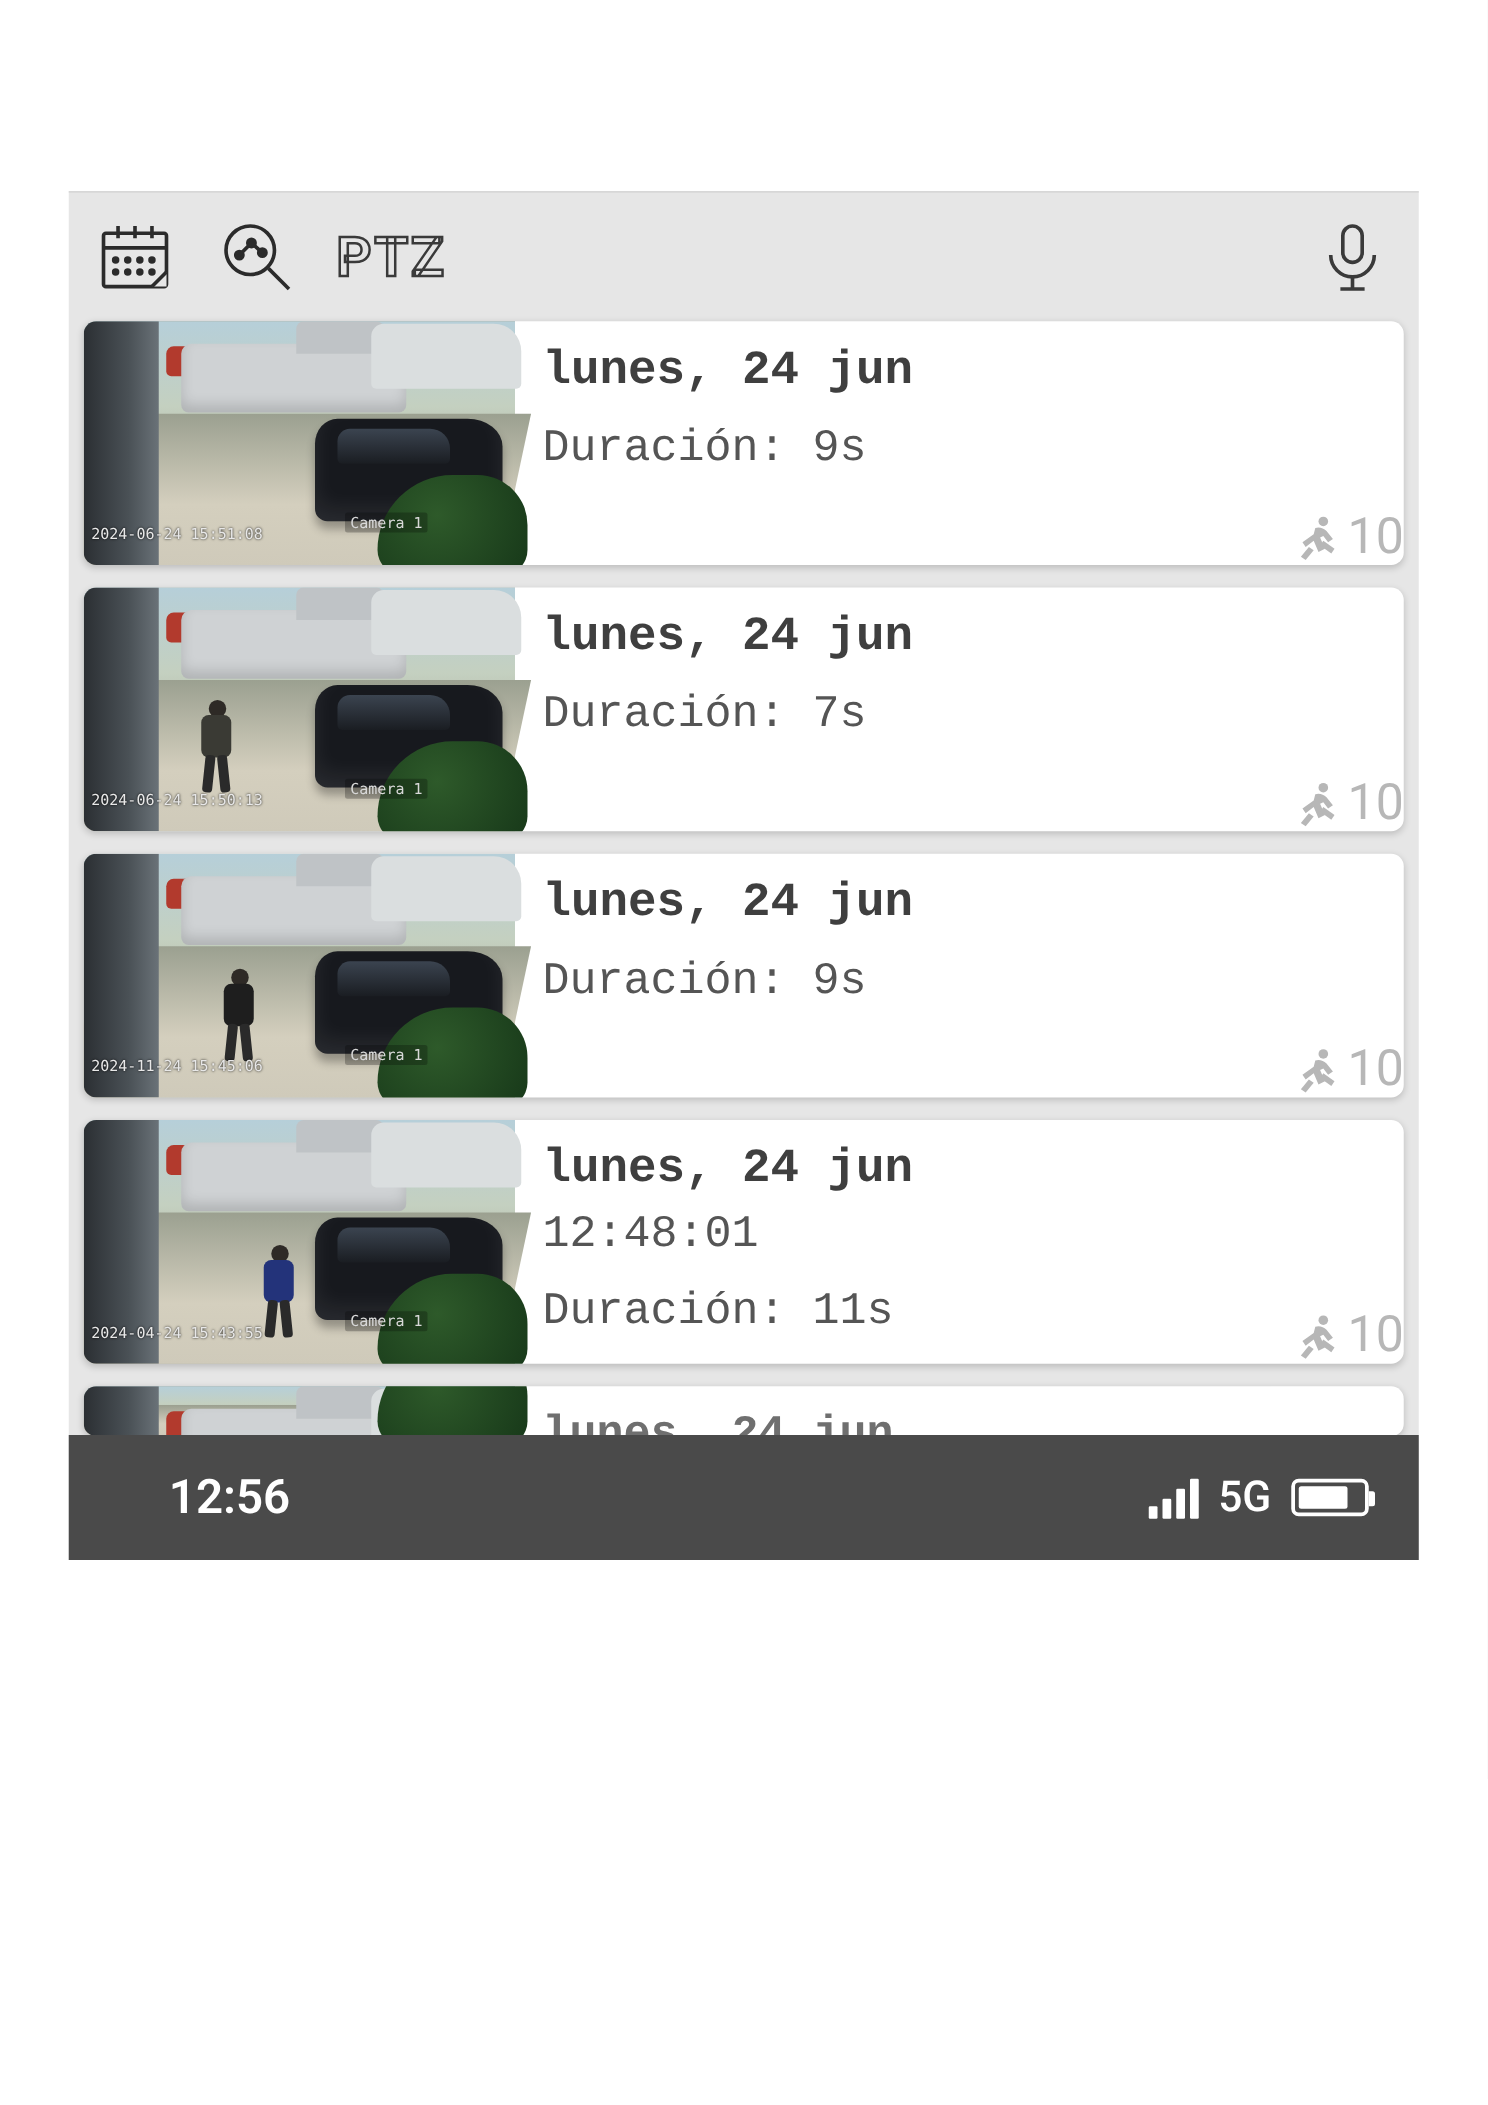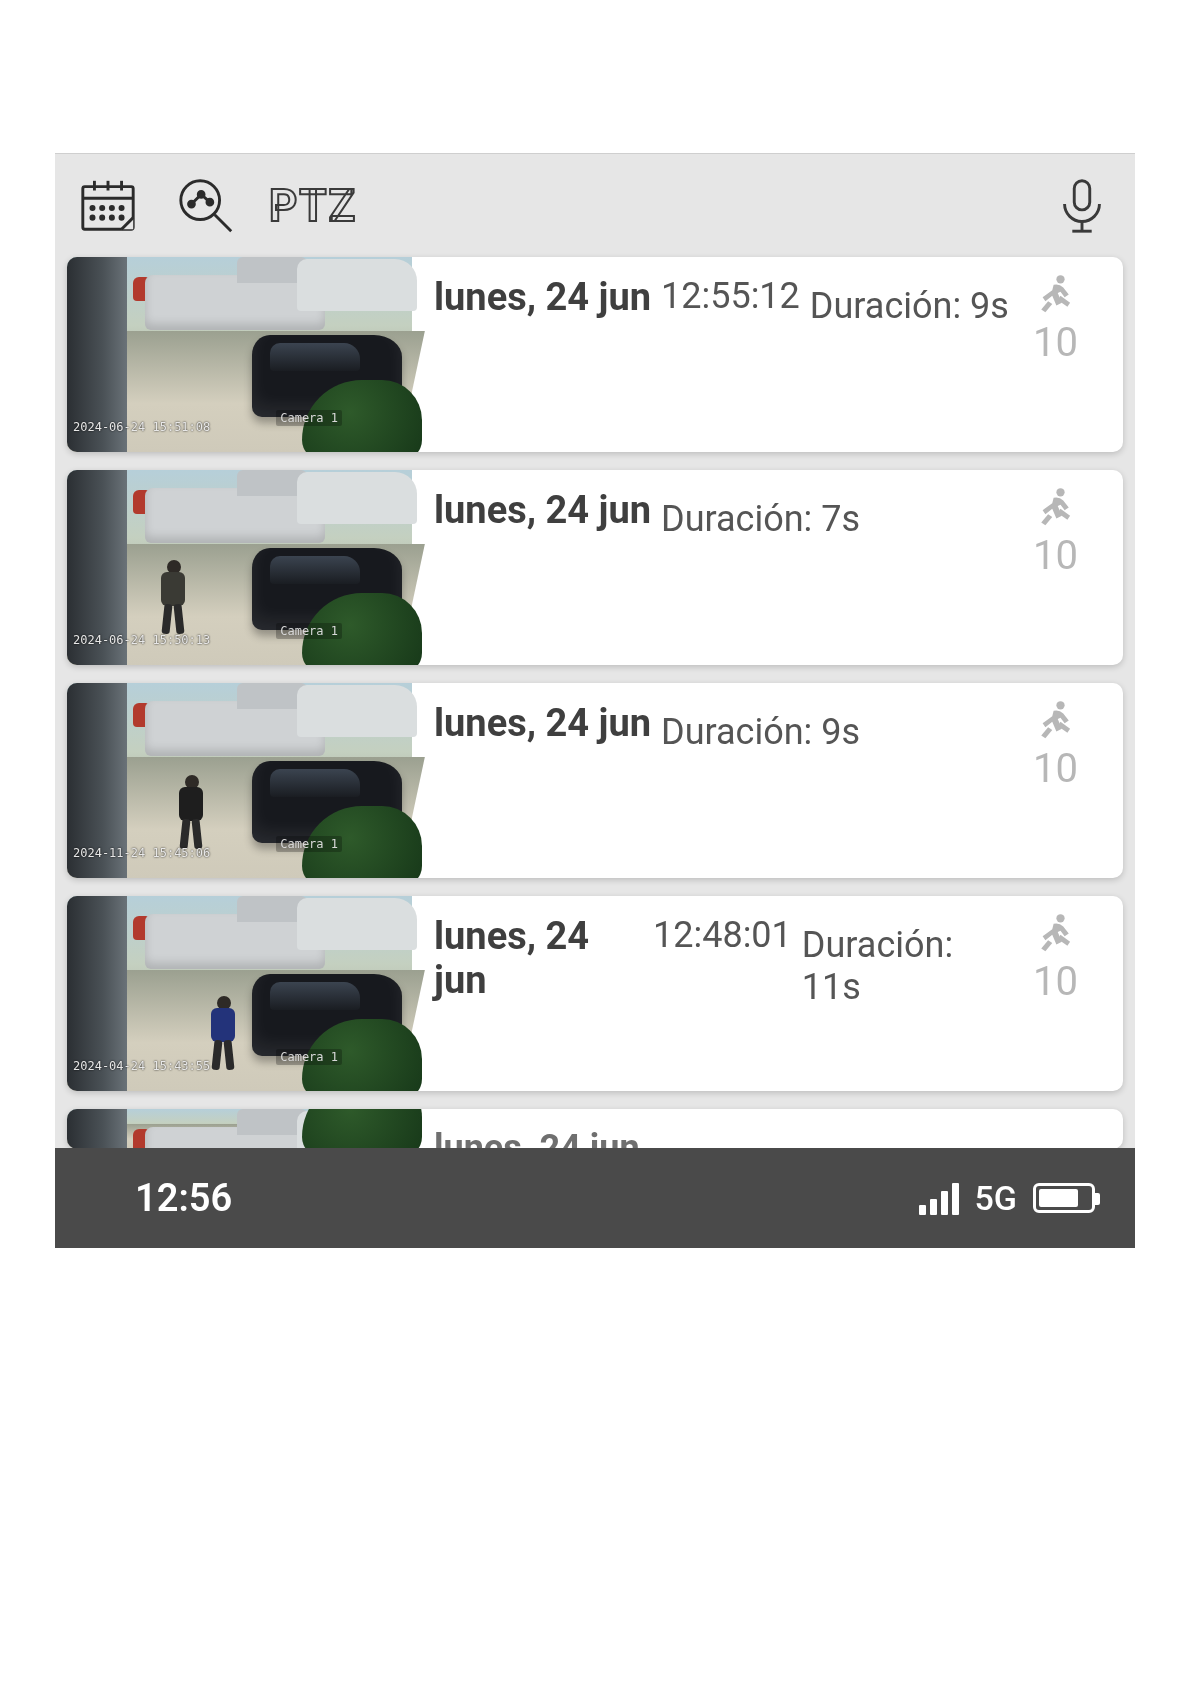--- a/index.html
+++ b/index.html
@@ -27,25 +27,25 @@
   .thumb .person { position: absolute; width: 32px; height: 76px; }
   .thumb .person .head { position: absolute; top: 0; left: 10px; width: 14px; height: 14px; background: #2e2a26; border-radius: 50%; }
   .thumb .person .body { position: absolute; top: 12px; left: 4px; width: 24px; height: 34px; border-radius: 6px; }
   .thumb .person .legs { position: absolute; top: 44px; left: 6px; width: 20px; height: 30px; }
   .thumb .person .legs::before, .thumb .person .legs::after { content:""; position:absolute; top:0; width:8px; height:30px; background:#2a2a2a; border-radius:3px; }
   .thumb .person .legs::before { left: 0; transform: rotate(6deg); }
   .thumb .person .legs::after { right: 0; transform: rotate(-6deg); }
   .thumb .bush { position:absolute; right:-10px; bottom:-8px; width:120px; height:80px; background: radial-gradient(circle at 40% 40%, #2e5a2a, #173819); border-radius: 60px 40px 20px 20px; }
   .thumb .ts { position: absolute; left: 6px; bottom: 18px; font-size: 12px; color: #e8e8e8; font-family: monospace; text-shadow: 0 0 2px #000; }
   .thumb .cam { position: absolute; right: 70px; bottom: 26px; font-size: 12px; color: #d8d8d8; font-family: monospace; background: rgba(0,0,0,0.25); padding: 1px 4px; border-radius: 2px; }
-  .info { flex: 1; padding: 18px 20px 16px 22px; display: flex; flex-direction: row; gap: 10px; }
+  .info { flex: 1; padding: 18px 20px 16px 22px; display: flex; flex-direction: column; gap: 10px; font-family: Liberation Mono, monospace; }
   .info .date { font-size: 38px; font-weight: 700; color: #3f3f3f; }
   .info .time { font-size: 36px; color: #555; }
   .info .dur { font-size: 36px; color: #555; margin-top: 10px; }
-  .meta { width: 90px; display: flex; flex-direction: column; align-items: flex-start; justify-content: flex-start; padding-top: 14px; gap: 4px; color: #b7b7b7; }
+  .meta { width: 90px; display: flex; flex-direction: row; align-items: flex-end; justify-content: flex-start; padding-top: 14px; gap: 4px; color: #b7b7b7; }
   .meta svg { width: 44px; height: 44px; }
   .meta .count { font-size: 40px; color: #b7b7b7; font-weight: 400; }
   .event-card.partial { height: 40px; }
   .event-card.partial .info .date { font-size: 36px; color: #6f6f6f; }
   .statusbar { position: absolute; left: 55px; top: 1148px; width: 1080px; height: 100px; background: #4a4a4a; color: #ffffff; display: flex; align-items: center; padding: 0 40px; font-size: 40px; gap: 30px; }
   .statusbar .clock { font-weight: 600; font-size: 38px; margin-left: 40px; }
   .statusbar .spacer { flex: 1; }
   .statusbar .right { display: flex; align-items: center; gap: 16px; }
   .sig { display: flex; align-items: flex-end; gap: 4px; height: 34px; }
   .sig span { width: 7px; background: #fff; border-radius: 1px; }
@@ -113,21 +113,20 @@
             <div class="redcar"></div>
             <div class="truck"></div>
             <div class="van"></div>
             <div class="car1"></div>
             <div class="bush"></div>
             <div class="ts">2024-06-24 15:51:08</div>
             <div class="cam">Camera 1</div>
           </div>
           <div class="info">
             <div class="date">lunes, 24 jun</div>
-            <div class="time">12:55:12</div>
             <div class="dur"><span>Duración: </span><span>9s</span></div>
           </div>
           <div class="meta">
             <svg viewBox="0 0 64 64">
               <g fill="#b7b7b7">
                 <circle cx="40" cy="12" r="6"></circle>
                 <path d="M30 20 q8 -2 14 4 l8 10 -6 4 -6 -8 -4 2 6 14 -8 4 -6 -14 -10 8 -4 -6 14 -10 z"></path>
                 <path d="M22 44 l-10 12 6 4 10 -12 z"></path>
                 <path d="M36 42 l14 10 4 -6 -14 -10 z"></path>
               </g>

